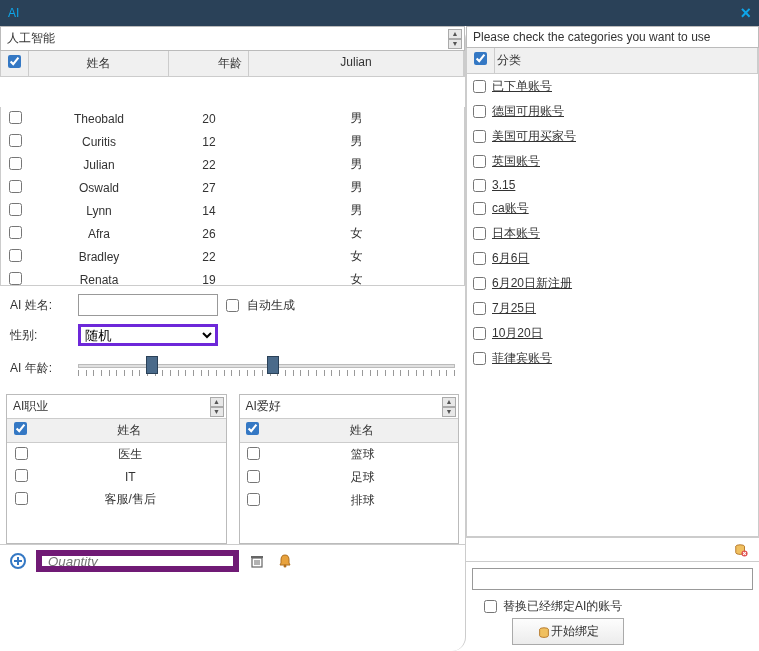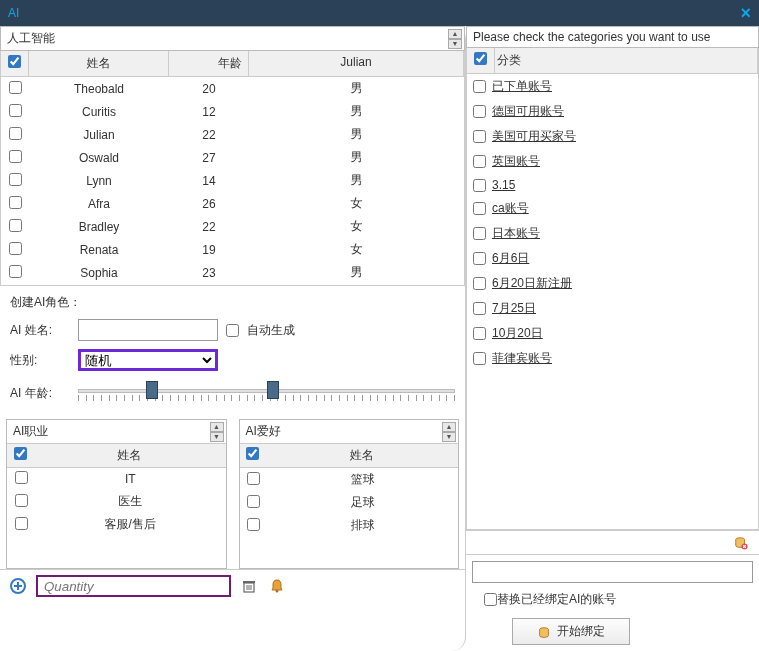--- a/index.html
+++ b/index.html
@@ -14,21 +14,21 @@
 .scroll-btn span{width:14px;height:10px;border:1px solid #aaa;background:#e8e8e8;font-size:7px;line-height:7px;text-align:center;color:#555;}
 .grid-head{display:flex;background:#f0f0f0;border:1px solid #ccc;border-top:none;}
 .grid-head .hcell{border-right:1px solid #ccc;padding:4px 6px;text-align:center;font-weight:normal;}
 .grid-head .chk{width:28px;}
 .rows{overflow-y:auto;border:1px solid #ccc;border-top:none;position:relative;}
 .row{display:flex;align-items:center;padding:3px 0;}
 .row .cell{text-align:center;}
 .chkcell{width:28px;text-align:center;}
 input[type=checkbox]{width:13px;height:13px;}
 .top-grid{height:260px;display:flex;flex-direction:column;}
-.top-grid .rows{flex:1;}
+.top-grid .rows{flex:1;margin-top:30px;}
 .top-grid .hcell.name{flex:0 0 140px;}
 .top-grid .hcell.age{flex:0 0 80px;text-align:right;}
 .top-grid .hcell.gender{flex:1;}
 .top-grid .cell.name{flex:0 0 140px;}
 .top-grid .cell.age{flex:0 0 80px;}
 .top-grid .cell.gender{flex:1;}
 .create-sec{padding:8px 10px 4px 10px;}
 .create-sec .lbl-title{display:block;margin-bottom:8px;}
 .frow{display:flex;align-items:center;margin-bottom:8px;gap:8px;}
 .frow .flabel{width:60px;}
@@ -45,29 +45,29 @@
 .mini-gridhead{display:flex;background:#f0f0f0;border-bottom:1px solid #ccc;}
 .mini-gridhead .chk{width:26px;text-align:center;padding:3px 0;}
 .mini-gridhead .name{flex:1;text-align:center;padding:3px 0;}
 .mini-rows{flex:1;overflow:hidden;}
 .mini-row{display:flex;align-items:center;padding:3px 0;}
 .mini-row .cell{flex:1;text-align:center;}
 .bottom-bar{display:flex;align-items:center;gap:8px;padding:5px 8px;border-top:1px solid #ccc;}
 .icon-btn{width:20px;height:20px;display:inline-flex;align-items:center;justify-content:center;cursor:pointer;}
 .icon-add svg circle{fill:none;stroke:#3478c4;stroke-width:2;}
 .icon-add svg line{stroke:#3478c4;stroke-width:2;}
-.qty-input{flex:0 0 100px;height:22px;border:2px solid #701a75;padding:0 6px;color:#999;font-style:italic;}
+.qty-input{flex:0 0 100px;height:22px;border:6px solid #701a75;padding:0 6px;color:#999;font-style:italic;}
 .right-top{flex:1;display:flex;flex-direction:column;}
 .cat-rows{flex:1;overflow:hidden;border:1px solid #ccc;border-top:none;text-decoration:underline;}
 .cat-row{display:flex;align-items:center;padding:4px 6px;gap:6px;}
 .right-mid{height:24px;display:flex;justify-content:flex-end;align-items:center;padding:2px 8px;border-top:1px solid #ccc;}
 .right-bot{padding:6px;border-top:1px solid #ccc;}
 .long-input{width:100%;height:22px;border:1px solid #999;margin-bottom:8px;}
-.bind-check{display:flex;align-items:center;padding-left:12px;margin-bottom:10px;}
-.bind-btn{display:inline-flex;align-items:flex-end;gap:6px;border:1px solid #aaa;background:linear-gradient(#fdfdfd,#ececec);padding:4px 24px;margin-left:40px;cursor:pointer;}
+.bind-check{display:flex;align-items:center;gap:6px;padding-left:12px;margin-bottom:3px;}
+.bind-btn{display:inline-flex;align-items:flex-end;border:1px solid #aaa;background:linear-gradient(#fdfdfd,#ececec);padding:4px 24px;margin-left:40px;cursor:pointer;}
 .header-checked{accent-color:#3478c4;}
 .db-icon{width:14px;height:14px;}
 </style>
 </head>
 <body>
 
 <div class="title-bar">
   <span>AI</span>
   <span class="close">×</span>
 </div>
@@ -142,21 +142,20 @@
             <div class="chkcell"><input type="checkbox" style=""></div>
             <div class="cell name">Sophia</div>
             <div class="cell age">23</div>
             <div class="cell gender">男</div>
           </div>
           <div class="row"></div>
         </div>
     </div>
 
     <div class="create-sec">
-      <span class="lbl-title">创建AI角色：</span>
       <div class="frow">
         <span class="flabel">AI 姓名:</span>
         <input type="text" style="">
         <input type="checkbox" style="">
         <span>自动生成</span>
       </div>
       <div class="frow">
         <span class="flabel">性别:</span>
         <select><option id="gender-opt">随机</option></select>
       </div>
@@ -228,25 +227,25 @@
               <span>▲</span>
               <span>▼</span>
             </div></div>
         <div class="mini-gridhead">
             <div class="chk"><input type="checkbox" class="header-checked" checked="" style=""></div>
             <div class="name">姓名</div>
           </div>
         <div class="mini-rows" id="occ-rows">
             <div class="mini-row">
               <div class="chkcell"><input type="checkbox" style=""></div>
+              <div class="cell">医生</div>
+            </div>
+            <div class="mini-row">
+              <div class="chkcell"><input type="checkbox" style=""></div>
               <div class="cell">IT</div>
-            </div>
-            <div class="mini-row">
-              <div class="chkcell"><input type="checkbox" style=""></div>
-              <div class="cell">医生</div>
             </div>
             <div class="mini-row">
               <div class="chkcell"><input type="checkbox" style=""></div>
               <div class="cell">客服/售后</div>
             </div>
           </div>
       </div>
       <div class="mini-list">
         <div class="mini-header"><span>AI爱好</span><div class="scroll-btn">
               <span>▲</span>

